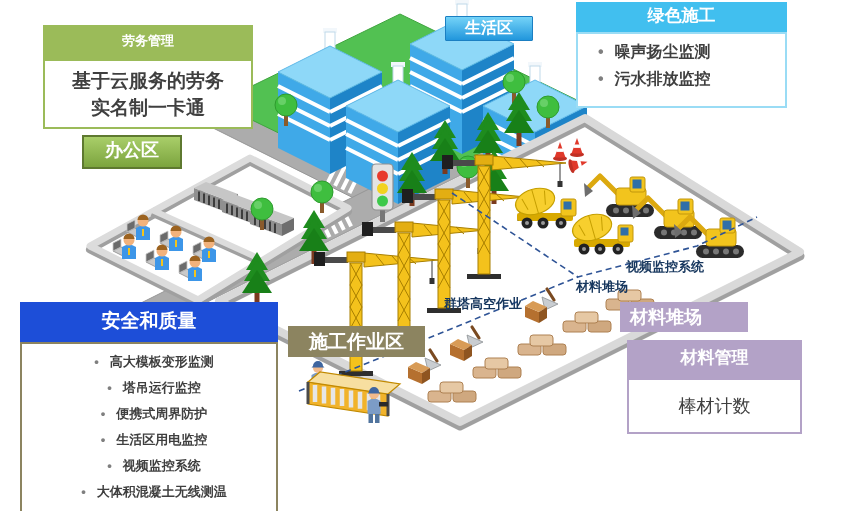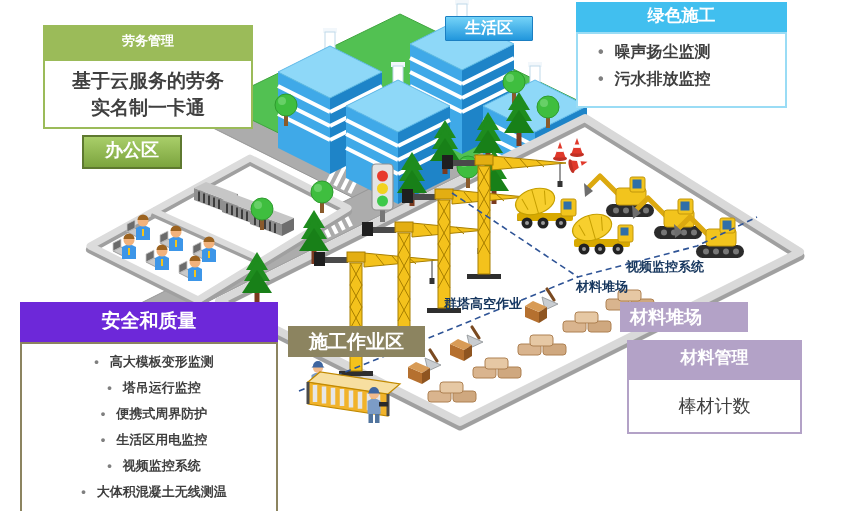--- a/index.html
+++ b/index.html
@@ -24,21 +24,21 @@
   #living-label{left:445px;top:16px;width:86px;height:23px;
     background:linear-gradient(#74D3F8,#2196DC);border:1px solid #1B7FC2;border-radius:1px;
     color:#fff;font-size:16px;font-weight:bold;text-align:center;line-height:21px;}
 
   #green-box{left:576px;top:2px;width:211px;}
   #green-box .hd{height:30px;line-height:30px;background:#41BFEF;font-size:17px;}
   #green-box .bd{border:2px solid #9ADCF5;background:#fff;padding:4px 0 14px 8px;}
   #green-box li{font-size:16px;line-height:27px;}
 
   #safety-box{left:20px;top:302px;width:258px;}
-  #safety-box .hd{height:40px;line-height:40px;background:#6d28d9;font-size:19px;}
+  #safety-box .hd{height:40px;line-height:40px;background:#1d4ed8;font-size:19px;}
   #safety-box .bd{border:2px solid #8C8460;background:#fff;padding:5px 0 8px 2px;}
   #safety-box li{font-size:13px;line-height:26px;text-align:center;}
 
   #work-label{left:288px;top:326px;width:137px;height:31px;background:#8C8460;
     color:#fff;font-weight:bold;font-size:19px;text-align:center;line-height:31px;}
 
   #yard-band{left:620px;top:302px;width:128px;height:30px;background:#B3A2C7;
     color:#fff;font-weight:bold;font-size:18px;line-height:30px;padding-left:10px;box-sizing:border-box;}
 
   #material-box{left:627px;top:340px;width:175px;}

